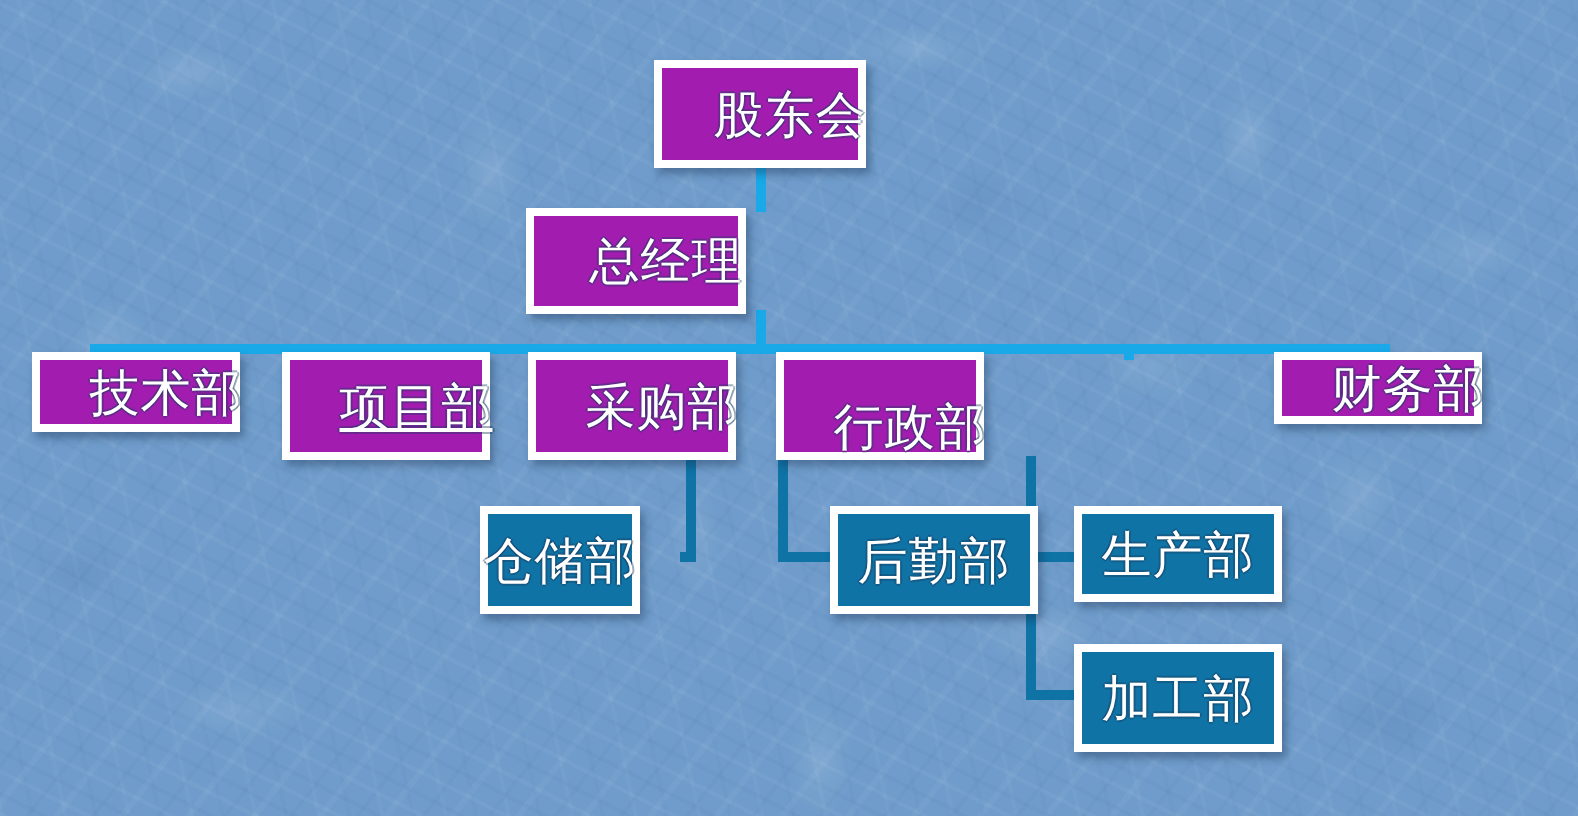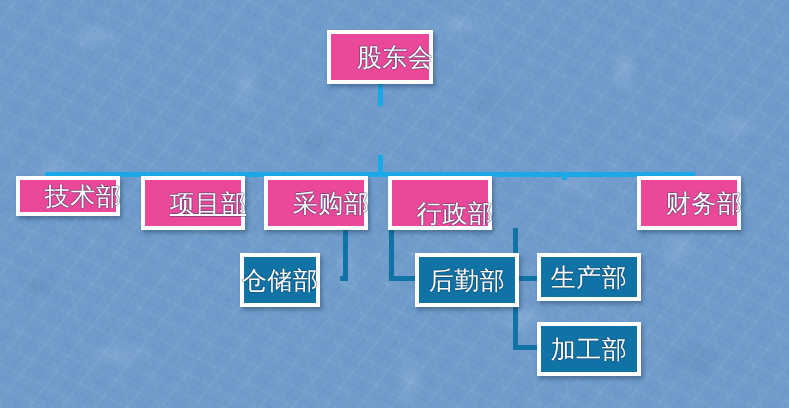--- a/index.html
+++ b/index.html
@@ -72,21 +72,21 @@
     line-height: 1;
     letter-spacing: 0.5px;
     white-space: nowrap;
     box-shadow: 2px 3px 4px rgba(20,45,75,0.38);
     text-shadow:
        1px 0 0 rgba(25,60,95,0.40),
       -1px 0 0 rgba(25,60,95,0.40),
        0 1px 0 rgba(25,60,95,0.40),
        0 -1px 0 rgba(25,60,95,0.40);
   }
-  .node.level-light { background-color: #ec4899; padding-left: 30px; }
+  .node.level-light { background-color: #a21caf; padding-left: 30px; }
   .node.level-dark  { background-color: #0f73a6; }
 </style>
 </head>
 <body>
 
 <div id="org-chart">
 
   <div id="bg-texture"></div>
 
   <svg id="connector-layer" width="789" height="408" viewBox="0 0 789 408">
@@ -109,39 +109,42 @@
         <rect x="513" y="228" width="5" height="122" stroke="none" fill="#0f73a6"></rect>
         <rect x="513" y="276" width="28" height="5" stroke="none" fill="#0f73a6"></rect>
         <rect x="513" y="345" width="28" height="5" stroke="none" fill="#0f73a6"></rect>
       </g>
   </svg>
 
   <div class="node level-light" style="left: 327px; top: 30px; width: 106px; height: 54px;">
     <span>股东会</span>
   </div>
 
+  <div class="node level-light" style="left: 263px; top: 104px; width: 110px; height: 53px;">
+    <span>总经理</span>
+  </div>
 
   <div class="node level-light" style="left: 16px; top: 176px; width: 104px; height: 40px;">
     <span>技术部</span>
   </div>
 
   <div class="node level-light" style="left: 141px; top: 176px; width: 104px; height: 54px; text-decoration: underline;">
     <span>项目部</span>
   </div>
 
   <div class="node level-light" style="left: 264px; top: 176px; width: 104px; height: 54px; text-align: right;">
     <span>采购部</span>
   </div>
 
   <div class="node level-light" style="left: 388px; top: 176px; width: 104px; height: 54px; align-items: flex-end;">
     <span>行政部</span>
   </div>
 
 
-  <div class="node level-light" style="left: 637px; top: 176px; width: 104px; height: 54px;">
+  <div class="node level-light" style="left: 637px; top: 176px; width: 104px; height: 36px;">
     <span>财务部</span>
   </div>
 
   <div class="node level-dark" style="left: 240px; top: 253px; width: 80px; height: 54px;">
     <span>仓储部</span>
   </div>
 
   <div class="node level-dark" style="left: 415px; top: 253px; width: 104px; height: 54px;">
     <span>后勤部</span>
   </div>

